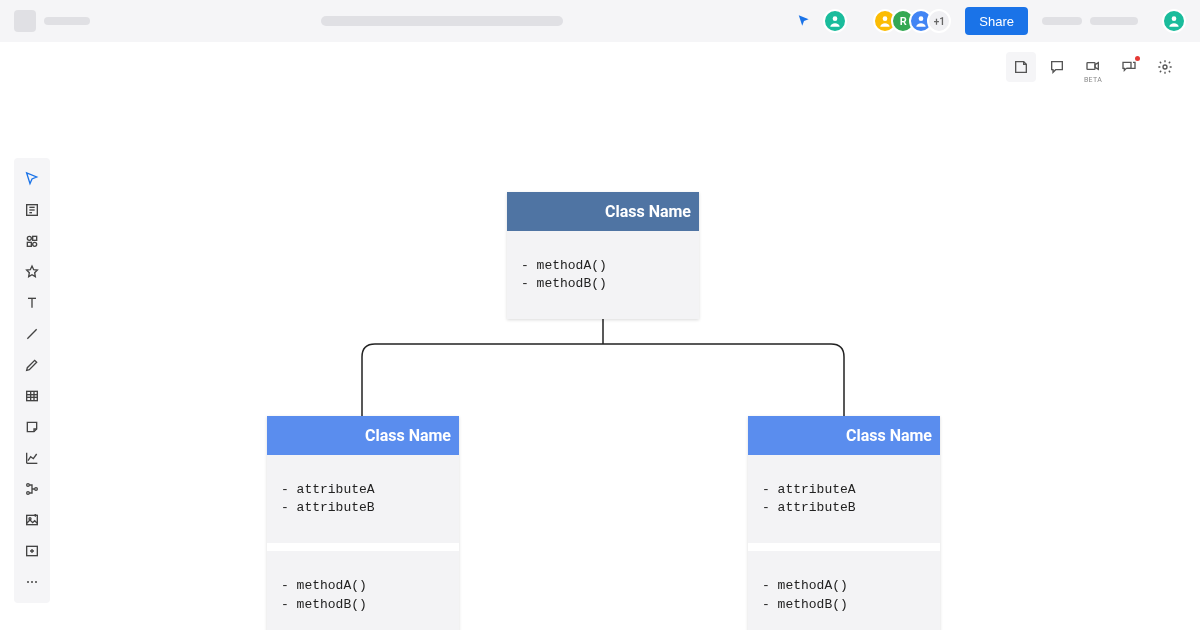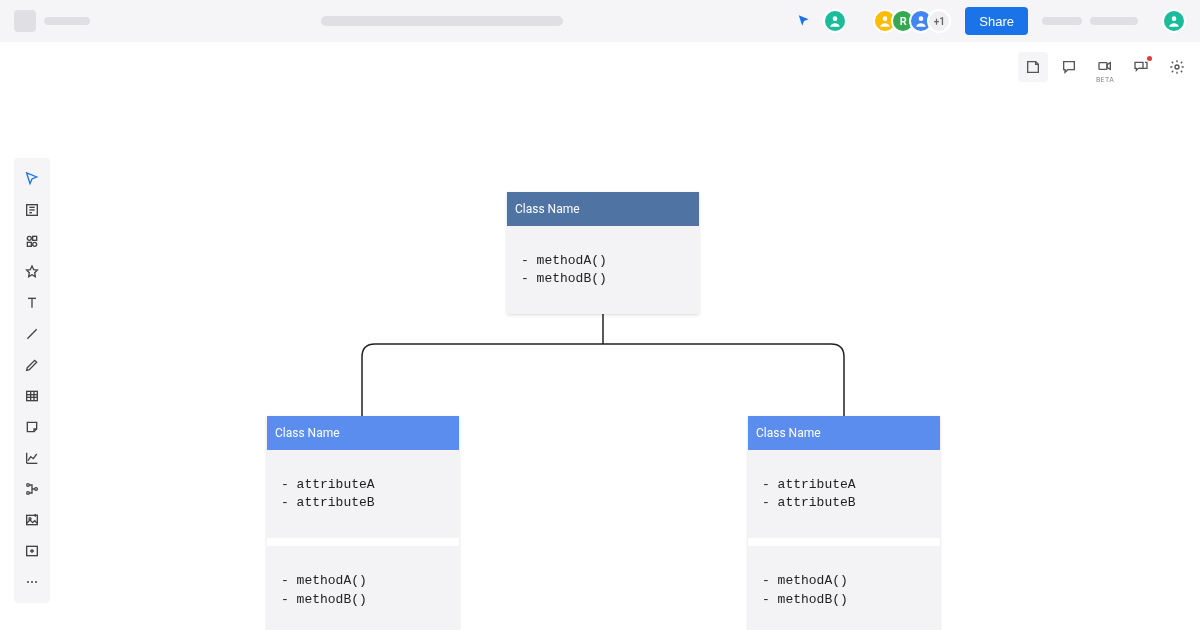--- a/index.html
+++ b/index.html
@@ -41,21 +41,21 @@
     }
     .btn-share {
       background:#1a73e8; color:#fff; border:none; border-radius:4px;
       padding:0 14px; height:28px; font-size:13px; font-weight:500;
       margin:0 6px; cursor:pointer;
     }
     .tb-ph { height:8px; background:#e0e0e4; border-radius:4px; }
 
     
     .right-tools {
-      position:absolute; top:52px; right:8px; display:flex; gap:6px;
+      position:absolute; top:52px; right:20px; display:flex; gap:6px;
       align-items:flex-start;
     }
     .rt-btn {
       width:30px; height:30px; border-radius:4px; display:flex; flex-direction:column;
       align-items:center; justify-content:center; color:#555; cursor:pointer;
       position:relative;
     }
     .rt-btn.bg { background:#f5f5f7; }
     .rt-label { font-size:7px; color:#888; margin-top:2px; letter-spacing:0.3px; }
     .rt-dot { position:absolute; top:4px; right:4px; width:5px; height:5px; background:#e53935; border-radius:50%; }
@@ -69,22 +69,22 @@
     .lt-btn {
       width:30px; height:30px; display:flex; align-items:center; justify-content:center;
       color:#444; cursor:pointer; border-radius:4px;
     }
     .lt-btn.active { color:#1a73e8; }
 
     
     .canvas { position:absolute; top:42px; left:0; right:0; bottom:0; }
     .class-box { position:absolute; width:192px; box-shadow:0 1px 3px rgba(0,0,0,0.15); }
     .class-header {
-      padding:10px 8px; text-align:left; color:#fff; font-weight:400;
-      font-size:12px;
+      padding:10px 8px; text-align:right; color:#fff; font-weight:700;
+      font-size:16px;
     }
     .class-section {
       background:#f3f3f5; padding:26px 14px; font-family:"Courier New",monospace;
       font-size:13px; line-height:1.4; color:#222;
     }
     .class-gap { height:8px; background:#fff; }
     .hdr-dark  { background:#4f74a3; }
     .hdr-light { background:#5a8dee; }
 
     

